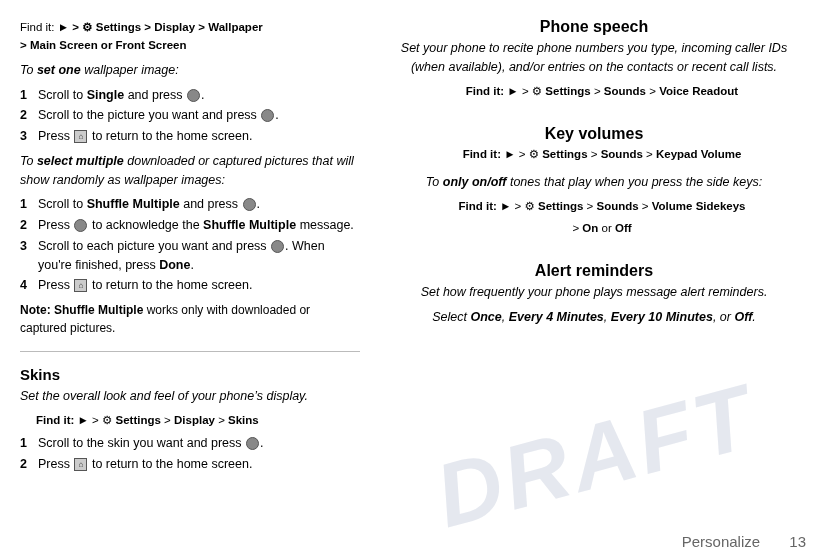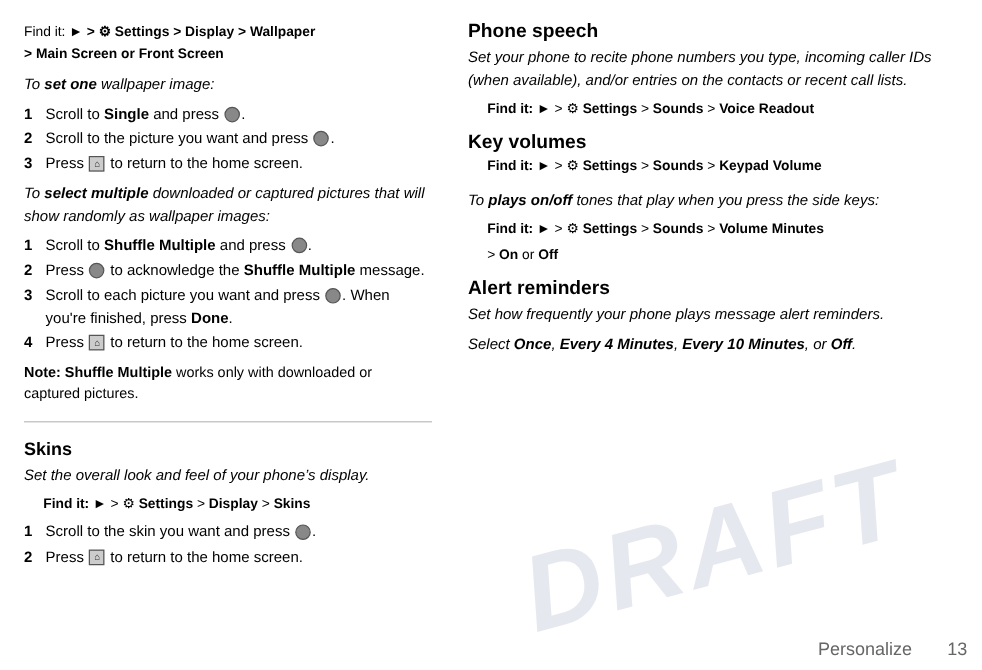--- a/index.html
+++ b/index.html
@@ -19,20 +19,21 @@
       height: 558px;
       padding: 18px 20px 20px 20px;
       gap: 30px;
     }
     .left-column {
       width: 340px;
       flex-shrink: 0;
     }
     .right-column {
       flex: 1;
+      text-align: center;
     }
     .section-title {
       font-size: 15px;
       font-weight: bold;
       margin-bottom: 4px;
       margin-top: 14px;
     }
     .section-title:first-child {
       margin-top: 0;
     }
@@ -119,21 +120,21 @@
       font-weight: bold;
       color: rgba(180,190,210,0.35);
       font-style: italic;
       transform: rotate(-15deg);
       pointer-events: none;
       letter-spacing: 4px;
     }
     .section-heading {
       font-size: 16px;
       font-weight: bold;
-      margin-top: 10px;
+      margin-top: 25px;
       margin-bottom: 3px;
     }
     .section-heading.first {
       margin-top: 0;
     }
     .top-find-it {
       font-size: 11.5px;
       margin-bottom: 6px;
       line-height: 1.6;
     }
@@ -227,24 +228,24 @@
     <div class="find-it">
       <b>Find it:</b> ► &gt; ⚙ <b>Settings</b> &gt; <b>Sounds</b> &gt; <b>Voice Readout</b>
     </div>
 
     <div class="section-heading">Key volumes</div>
     <div class="find-it">
       <b>Find it:</b> ► &gt; ⚙ <b>Settings</b> &gt; <b>Sounds</b> &gt; <b>Keypad Volume</b>
     </div>
 
     <div class="section-desc vol-section">
-      To <b>plays on/off</b> tones that play when you press the side keys:
-    </div>
-    <div class="find-it">
-      <b>Find it:</b> ► &gt; ⚙ <b>Settings</b> &gt; <b>Sounds</b> &gt; <b>Volume Minutes</b>
+      To <b>only on/off</b> tones that play when you press the side keys:
+    </div>
+    <div class="find-it">
+      <b>Find it:</b> ► &gt; ⚙ <b>Settings</b> &gt; <b>Sounds</b> &gt; <b>Volume Sidekeys</b>
     </div>
     <div class="find-it">
       &gt; <b>On</b> or <b>Off</b>
     </div>
 
     <div class="section-heading">Alert reminders</div>
     <div class="section-desc">Set how frequently your phone plays message alert reminders.</div>
     <div class="section-desc">
       Select <b>Once</b>, <b>Every 4 Minutes</b>, <b>Every 10 Minutes</b>, or <b>Off</b>.
     </div>

